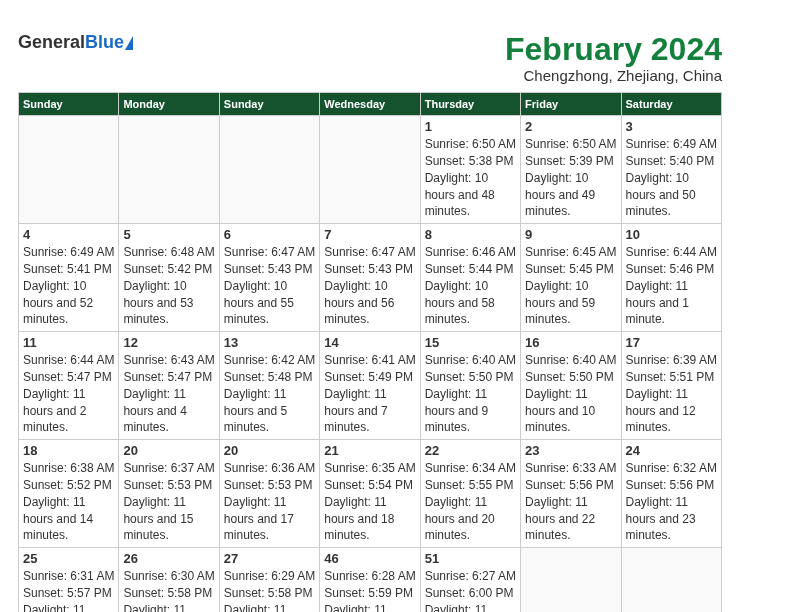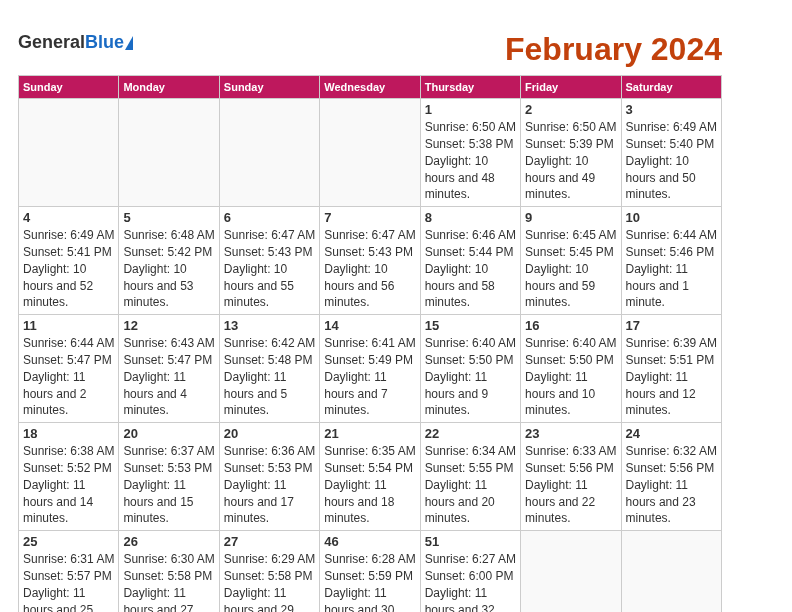--- a/index.html
+++ b/index.html
@@ -49,36 +49,36 @@
       border-bottom: 14px solid #1a6bc4;
       margin-left: 1px;
       display: inline-block;
     }
     .title-block {
       text-align: right;
     }
     .month-title {
       font-size: 32px;
       font-weight: bold;
-      color: #c2410c;
+      color: #15803d;
       line-height: 1.1;
     }
     .location-title {
       font-size: 15px;
       color: #333;
       font-weight: normal;
     }
     .calendar {
       flex: 1;
       border-collapse: collapse;
       width: 100%;
       table-layout: fixed;
     }
     .calendar th {
-      background-color: #be185d;
+      background-color: #14532d;
       color: #fff;
       font-size: 11px;
       font-weight: bold;
       padding: 5px 4px;
       text-align: left;
       border: 1px solid #ccc;
     }
     .calendar td {
       border: 1px solid #ccc;
       vertical-align: top;
@@ -124,20 +124,21 @@
   <div class="header">
     <div class="logo">
       <div class="logo-text">
         <span class="logo-general">General</span>
           <span class="logo-blue">Blue</span>
         <span class="logo-triangle"></span>
       </div>
     </div>
     <div class="title-block">
       <div class="month-title">February 2024</div>
+      <div class="location-title">Chengzhong, Zhejiang, China</div>
     </div>
   </div>
 
   <table class="calendar">
     <thead>
       <tr>
       <th>Sunday</th>
           <th>Monday</th>
           <th>Sunday</th>
           <th>Wednesday</th>

